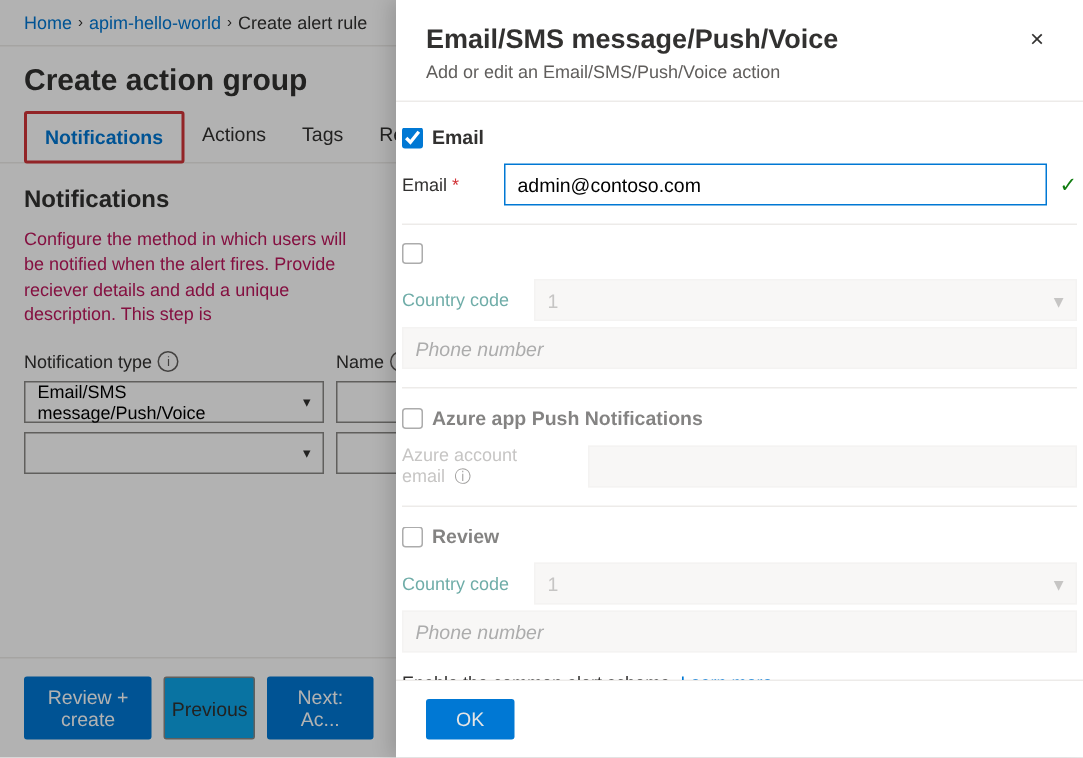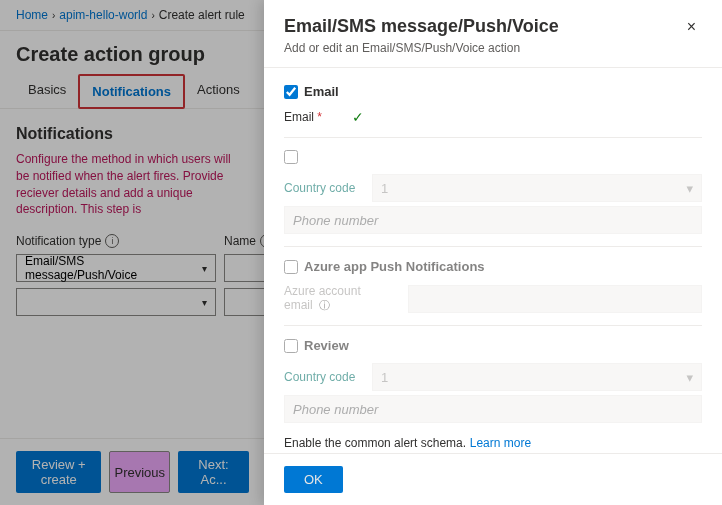--- a/index.html
+++ b/index.html
@@ -150,21 +150,21 @@
     .btn-primary {
       background: #0078d4;
       color: #fff;
       border: none;
       padding: 6px 12px;
       font-size: 13px;
       cursor: pointer;
       border-radius: 2px;
     }
     .btn-secondary {
-      background: #f0abfc;
+      background: #0ea5e9;
       color: #323130;
       border: 1px solid #8a8886;
       padding: 6px 4px;
       font-size: 13px;
       cursor: pointer;
       border-radius: 2px;
     }
     .btn-next {
       background: #0078d4;
       color: #fff;
@@ -220,21 +220,21 @@
       border: none;
       font-size: 16px;
       cursor: pointer;
       color: #323130;
       padding: 2px 6px;
     }
 
     .panel-body {
       flex: 1;
       overflow-y: auto;
-      padding: 16px 20px;
+      padding: 16px 4px;
     }
 
     
     .checkbox-row {
       display: flex;
       align-items: center;
       gap: 6px;
       margin-bottom: 10px;
     }
     .checkbox-row input[type="checkbox"] {
@@ -393,21 +393,20 @@
     <a>Home</a>
     <span class="breadcrumb-sep">›</span>
     <a>apim-hello-world</a>
     <span class="breadcrumb-sep">›</span>
     <span>Create alert rule</span>
   </div>
 
   <div class="page-title">Create action group</div>
 
   <div class="tabs">
-    <div class="tab">Basics</div>
     <div class="tab active">Notifications</div>
     <div class="tab">Actions</div>
     <div class="tab">Tags</div>
     <div class="tab">Revie...</div>
   </div>
 
   <div class="content">
     <div class="section-title">Notifications</div>
     <div class="section-desc">Configure the method in which users will be notified when the alert fires. Provide reciever details and add a unique description. This step is</div>
 
@@ -466,20 +465,21 @@
 
       <div class="checkbox-row">
         <input type="checkbox" checked="" style="">
         <span class="checkbox-label">Email</span>
       </div>
       <div class="form-row">
         <span class="form-label">
           <span>Email</span>
           <span class="required-star"> *</span>
         </span>
+        <input type="text" class="text-input" value="admin@contoso.com" style="">
         <span class="input-check">✓</span>
       </div>
 
       <hr class="section-divider">
 
       <div class="sms-section disabled-section">
         <div class="checkbox-row">
           <input type="checkbox" style="">
         </div>
         <div class="country-row">

